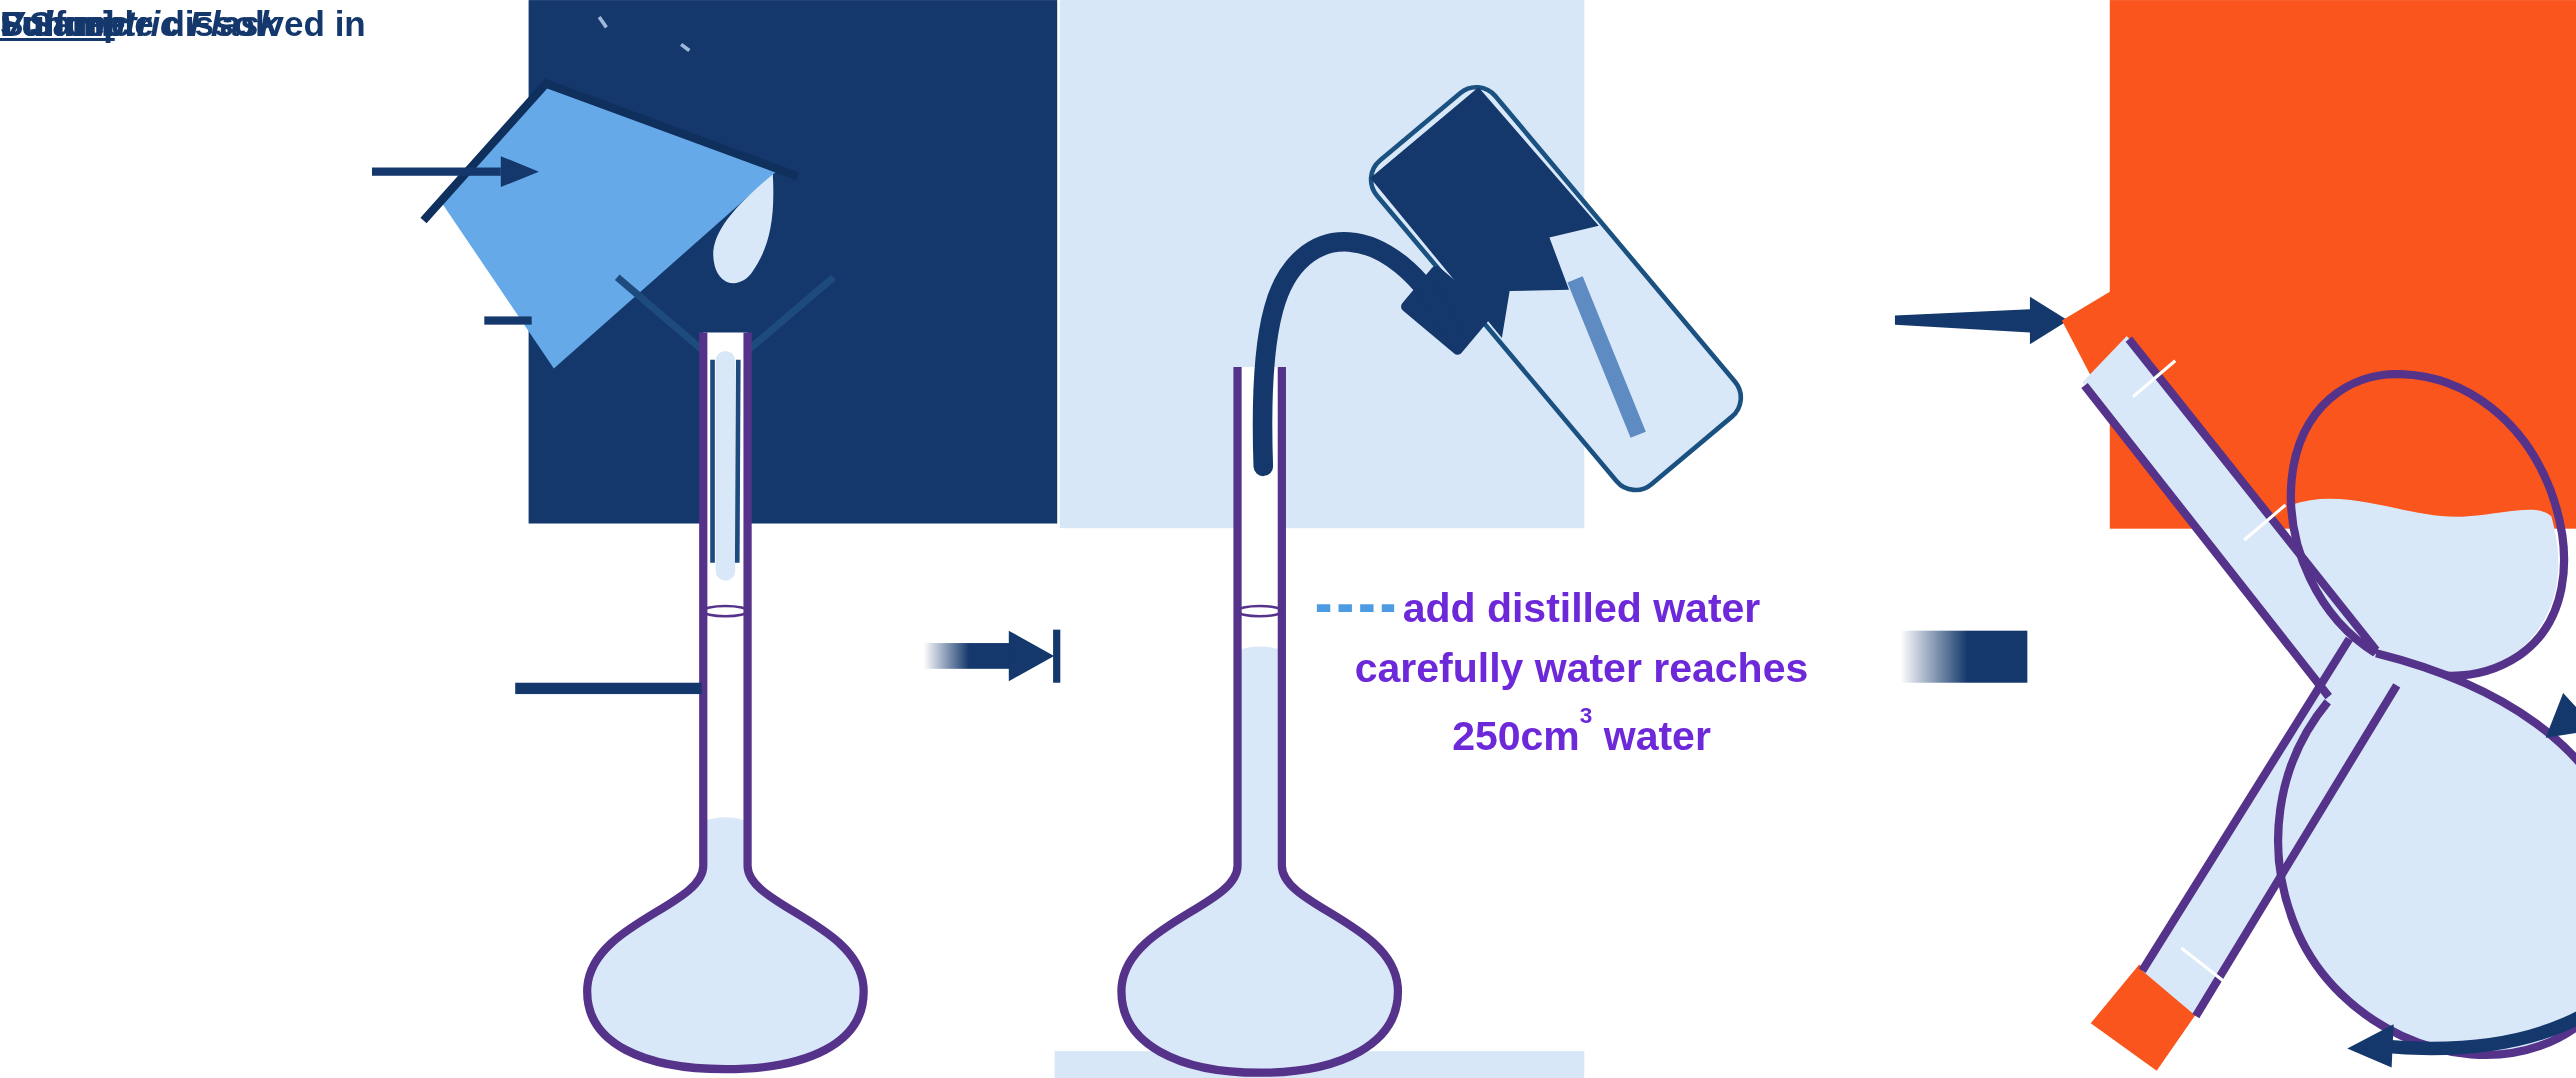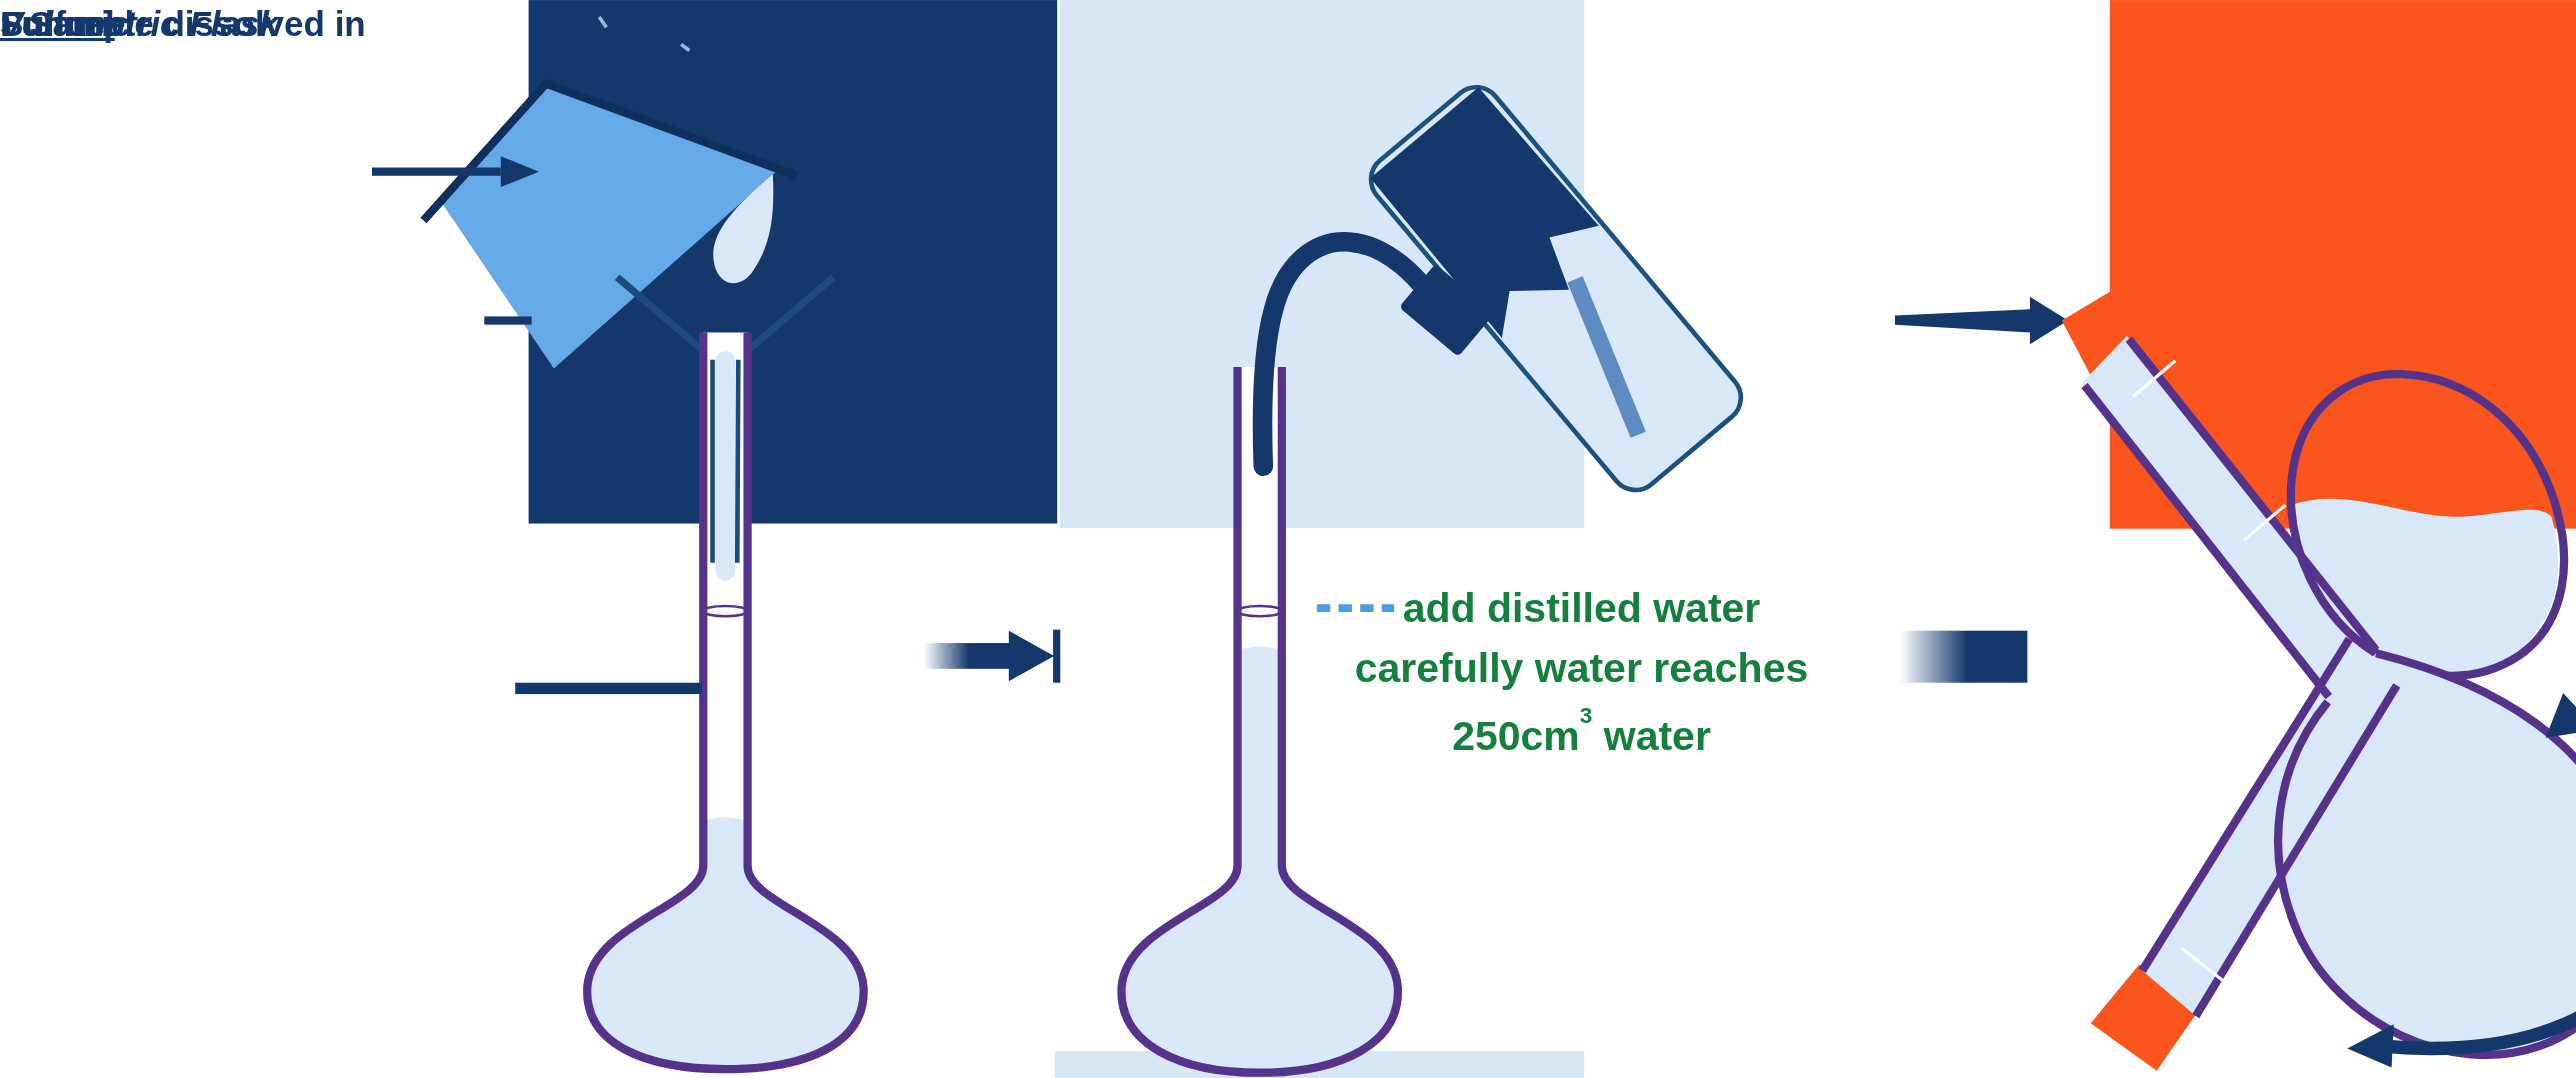--- a/index.html
+++ b/index.html
@@ -14,21 +14,21 @@
   .lbl{
     position:absolute;
     font-weight:bold;
     color:#14386C;
     white-space:nowrap;
   }
   .navy-lbl{font-size:35px;line-height:48px;}
   .blue-note{
     position:absolute;
     font-weight:bold;
-    color:#15803d;
+    color:#6d28d9;
     text-align:center;
   }
   .center{text-align:center;white-space:normal;}
   sub.chem{font-size:.55em;position:relative;top:.30em;font-weight:bold;}
   sup.cube{font-size:.55em;position:relative;top:-.55em;font-weight:bold;}
 </style>
 </head>
 <body>
 
 <div id="stage">

